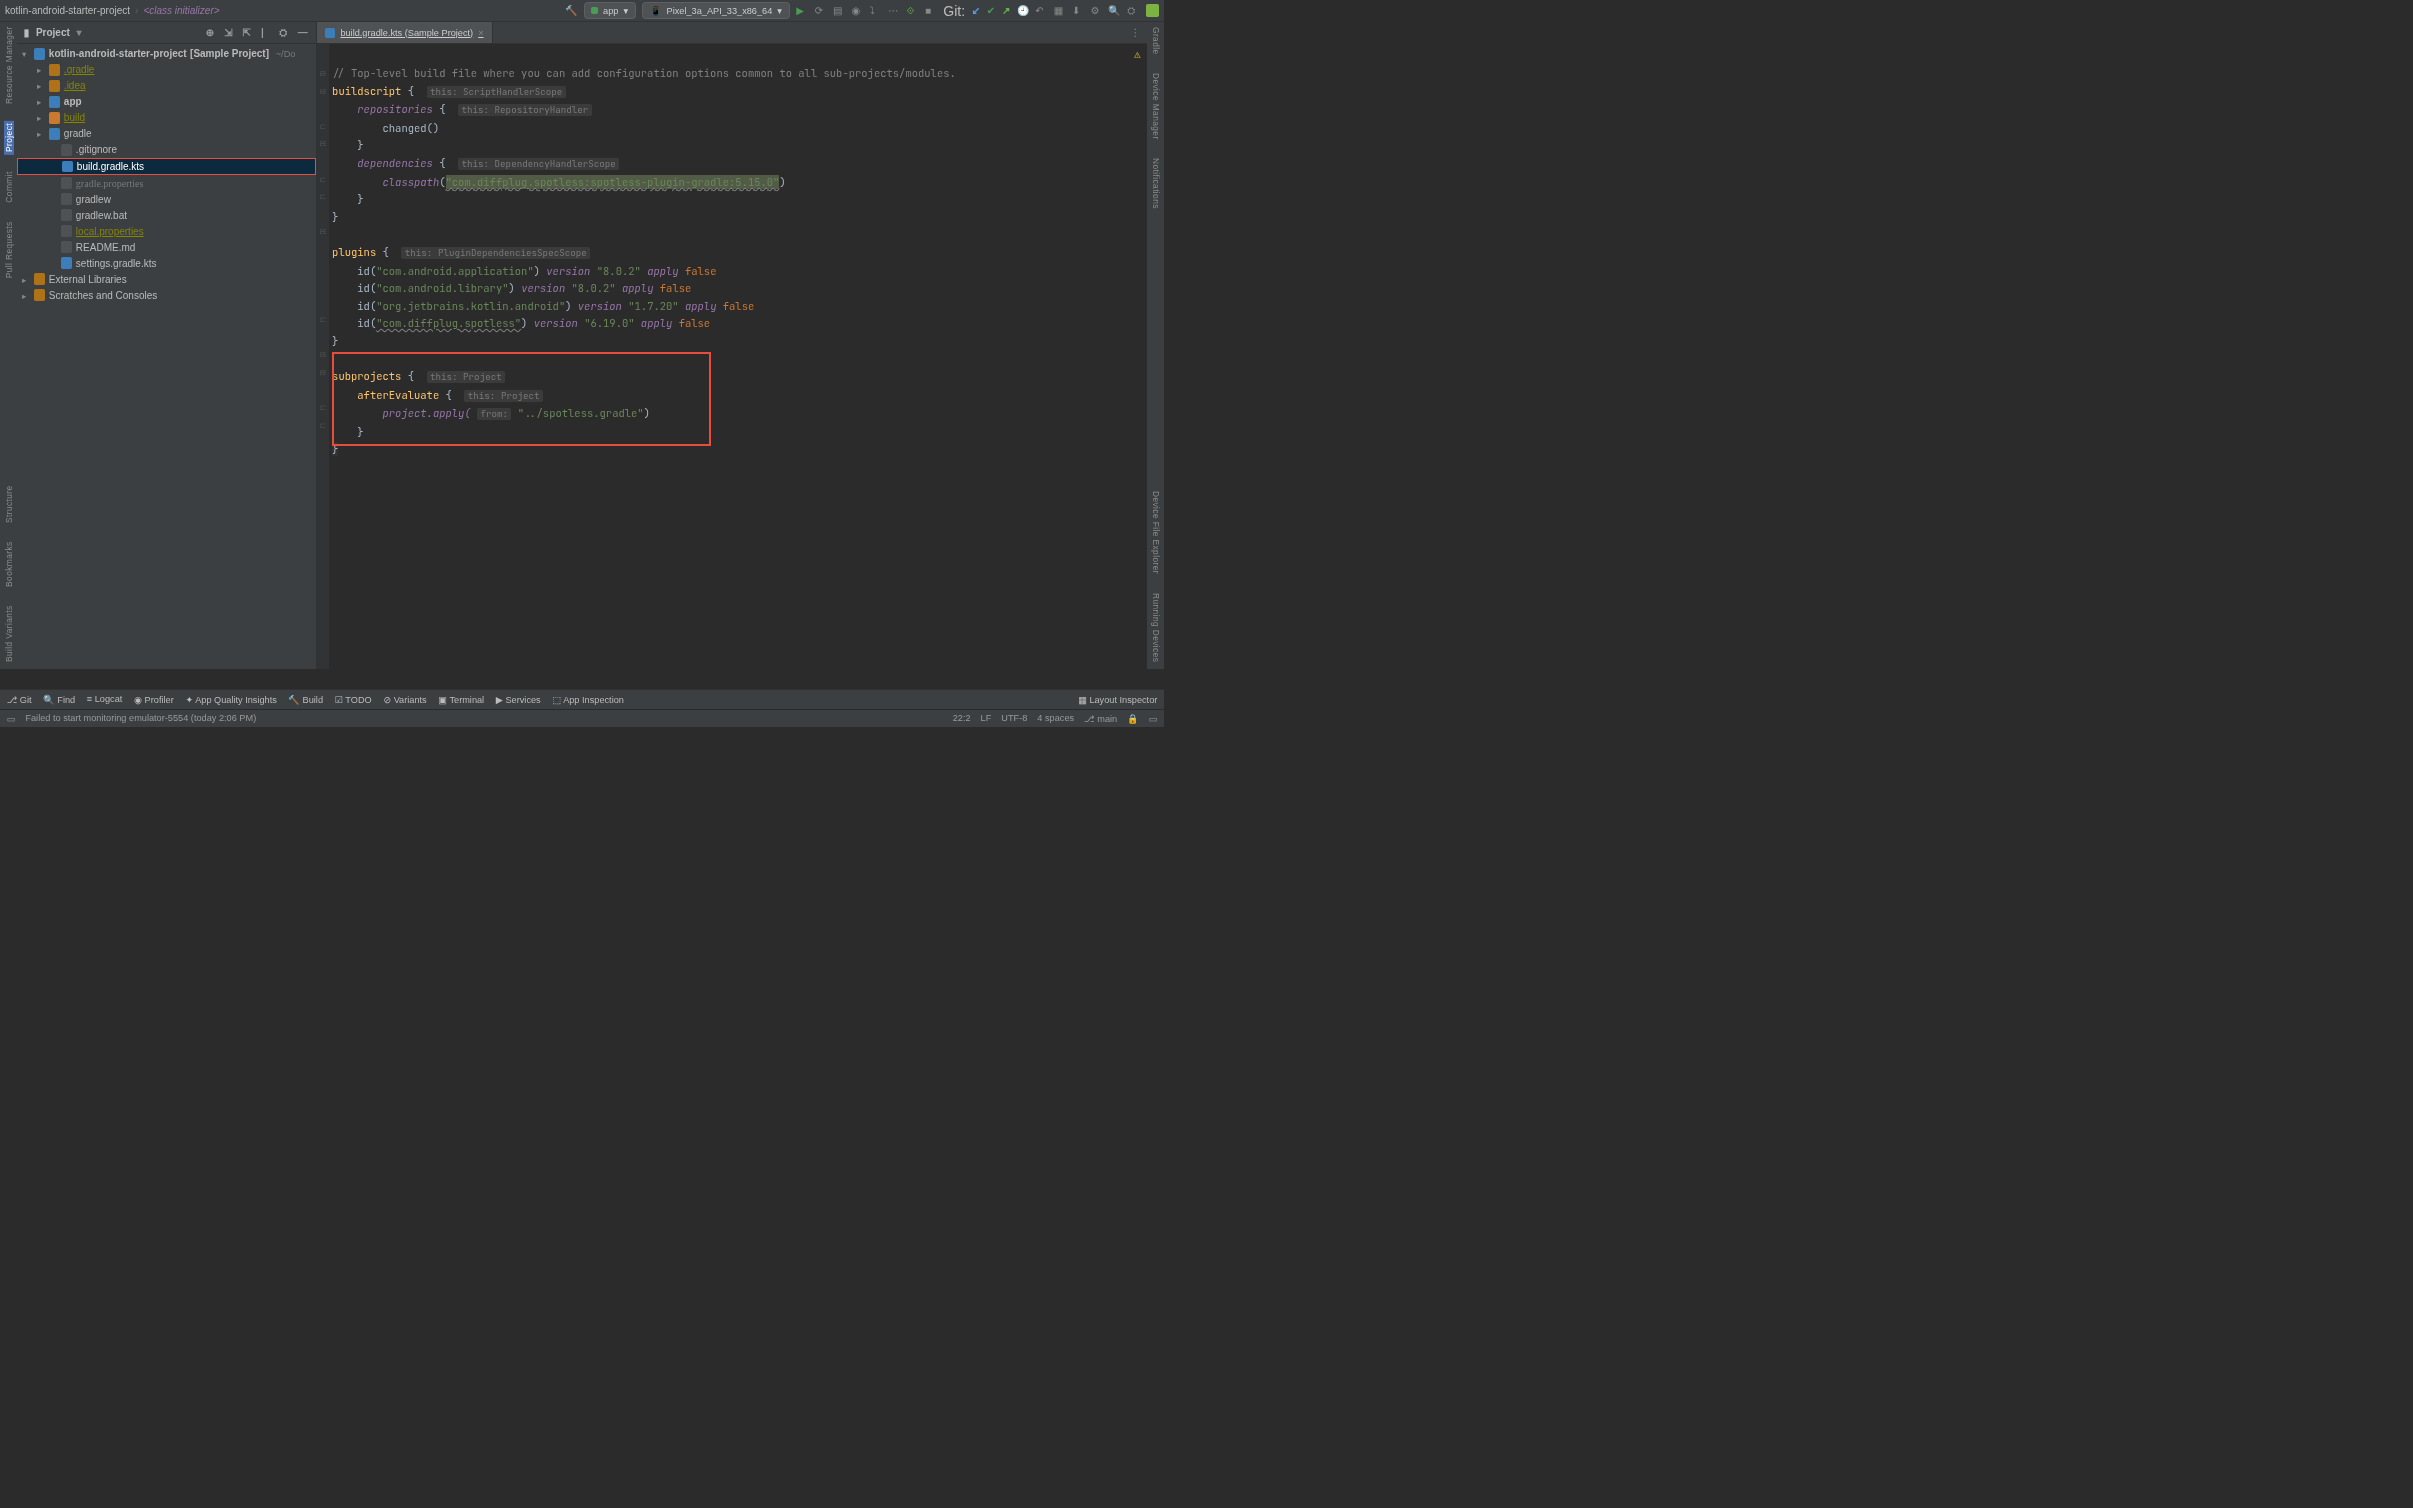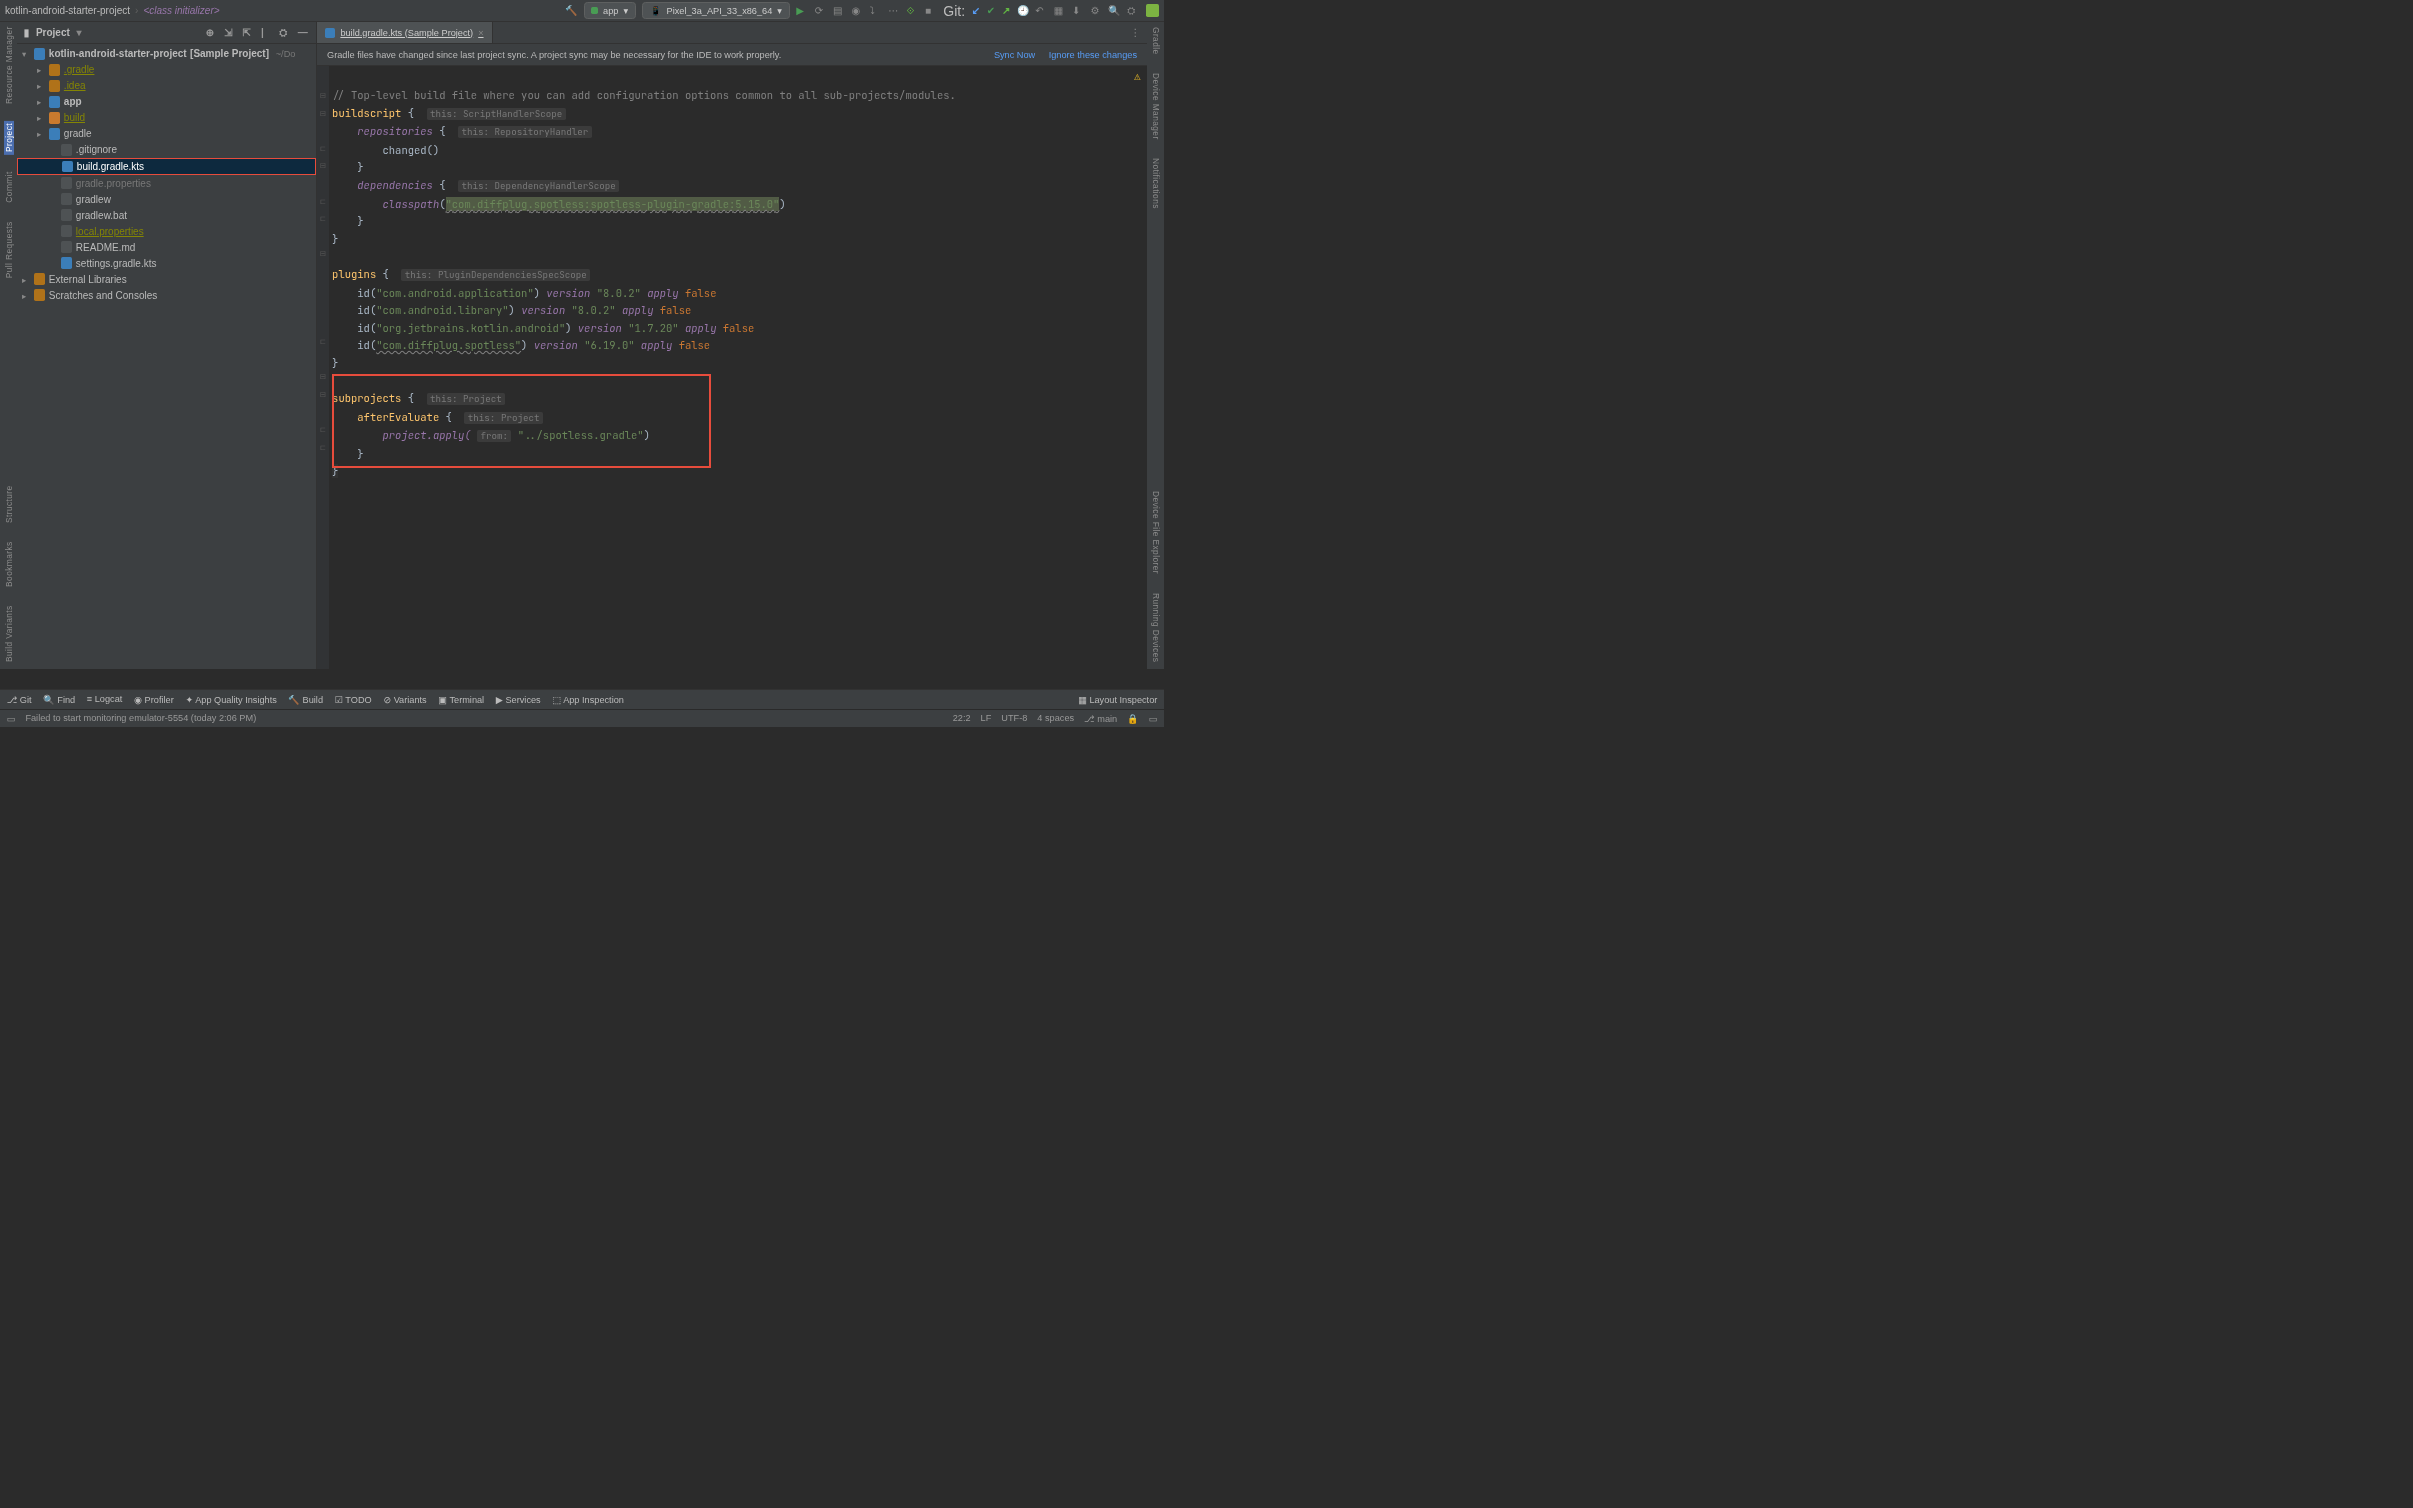--- a/index.html
+++ b/index.html
@@ -65,21 +65,21 @@
 .tw::before { content: "▸"; color: #888; font-size: 8.4px; width: 8.4px; display:inline-block; }
 .tw.open::before { content: "▾"; }
 .tw.none::before { content: ""; }
 .folder { width:11.7px;height:11.7px; background:#b07219; border-radius:1.7px; display:inline-block;}
 .folder.blue { background:#3b7eb9; }
 .folder.orange { background:#c97a2e; }
 .file-g { width:11.7px;height:11.7px; background:#4e5254; border-radius:1.7px; display:inline-block;}
 .tree-row .name { color: #bbbbbb; }
 .tree-row .name.bold { font-weight: bold; }
 .tree-row .name.muted { color: #848504; text-decoration: underline; }
-.tree-row .name.dim { color: #787878; }
+.tree-row .name.dim { color: #787878; font-family: Liberation Serif, serif; }
 .tree-row .path { color: #787878; margin-left: 3.4px; font-size: 9.2px; }
 
 .editor-area { flex:1; display:flex; flex-direction:column; background:#2b2b2b; }
 .tabs {
   height: 22px; background:#3c3f41; border-bottom:0.8px solid #323232;
   display:flex; align-items:stretch;
 }
 .tab {
   display:flex; align-items:center; gap:5px; padding:0 8.4px; background:#4e5254;
   border-right:0.8px solid #323232; font-size:9.2px; color:#ccc; cursor:pointer;text-decoration:underline;
@@ -288,26 +288,20 @@
 
   <div class="editor-area">
     <div class="tabs">
       <div class="tab">
         <span style="width:10px;height:10px;background:#3b7eb9;border-radius:1.7px"></span>
         <span>build.gradle.kts (Sample Project)</span>
         <span class="close">×</span>
       </div>
       <div class="more">⋮</div>
     </div>
-    <div class="banner">
-      <span>Gradle files have changed since last project sync. A project sync may be necessary for the IDE to work properly.</span>
-      <span class="bspacer"></span>
-      <span class="link">Sync Now</span>
-      <span class="link">Ignore these changes</span>
-    </div>
     <div class="code-wrap">
       <div class="foldgutter">
         <div></div>
           <div>⊟</div>
           <div>⊟</div>
           <div></div>
           <div>⊏</div>
           <div>⊟</div>
           <div></div>
           <div>⊏</div>

